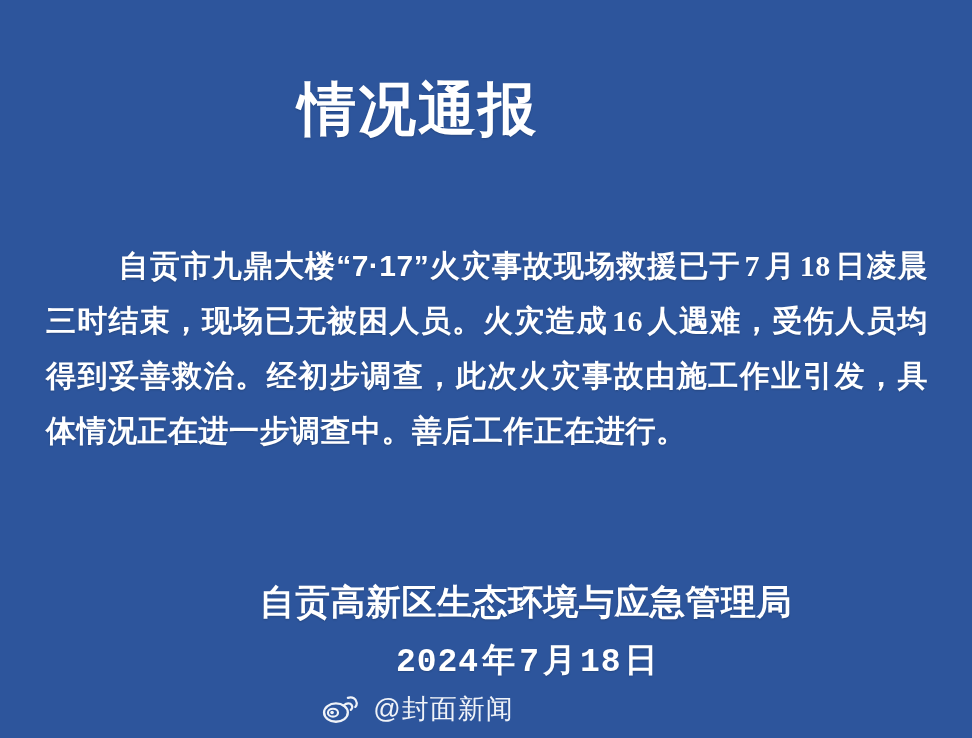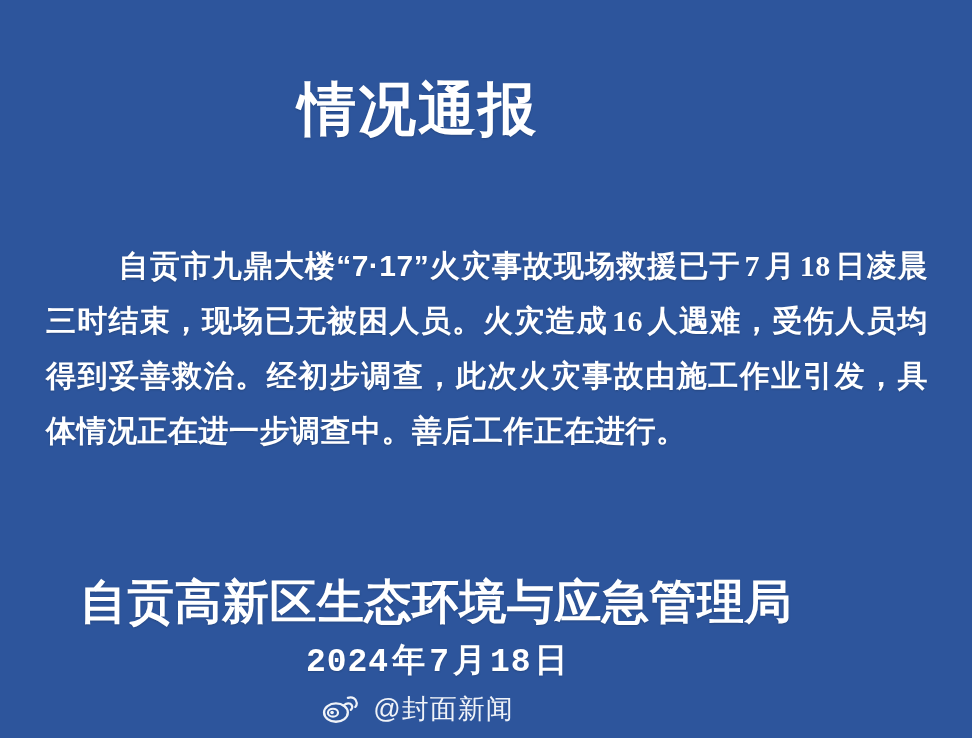--- a/index.html
+++ b/index.html
@@ -69,21 +69,21 @@
   
   .sign-block {
     position: absolute;
     right: 44px;
     top: 578px;
     text-align: center;
     color: #ffffff;
     text-shadow: 0 1px 2px rgba(0,0,0,0.18);
   }
   .sign-org {
-    font-size: 47px;
+    font-size: 35px;
     line-height: 48px;
     font-weight: 700;
     letter-spacing: 0.5px;
     white-space: nowrap;
   }
   .sign-date {
     margin-top: 12px;
     font-size: 33px;
     line-height: 44px;
     font-weight: 700;

